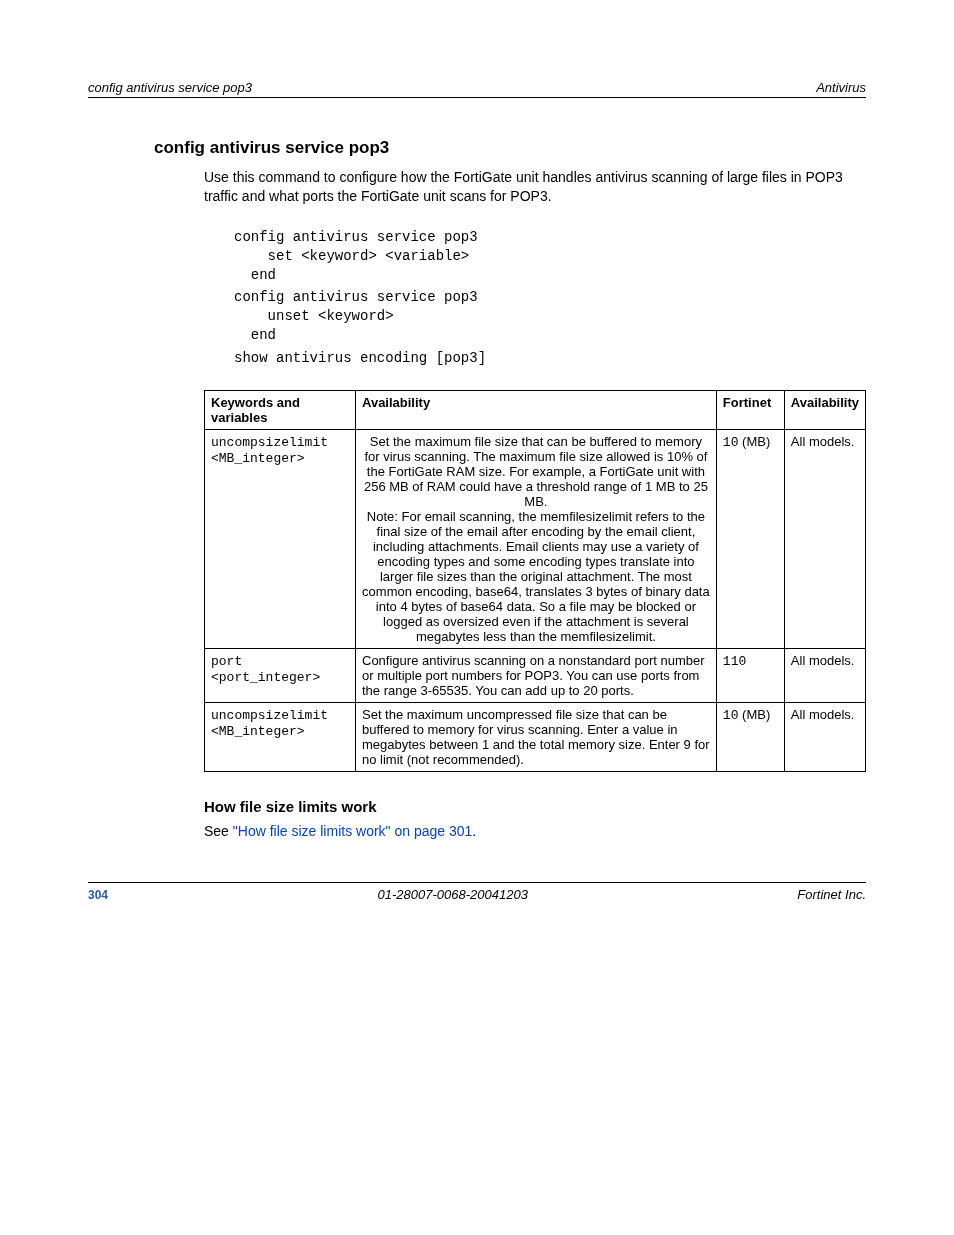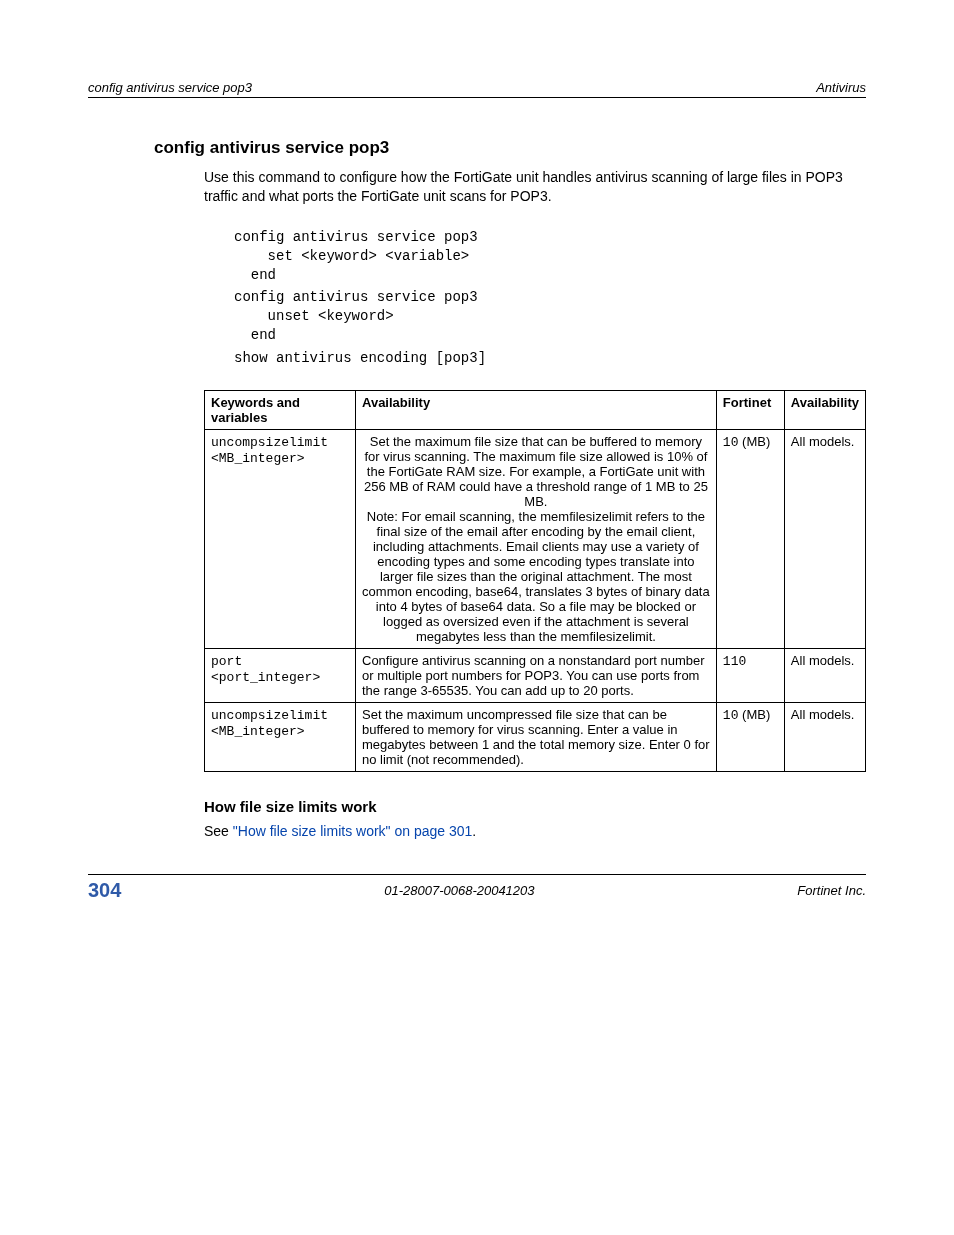--- a/index.html
+++ b/index.html
@@ -80,21 +80,21 @@
     border-top: 1px solid #000;
     display: flex;
     justify-content: space-between;
     align-items: center;
     padding-top: 4px;
     font-size: 13px;
   }
   .footer-page {
     color: #2F5AA8;
     font-weight: bold;
-    font-size: 20px;
+    font-size: 12px;
   }
   .footer-mid {
     font-style: italic;
   }
   .footer-right {
     font-style: italic;
   }
 </style>
 </head>
 <body>
@@ -153,21 +153,21 @@
           </td>
           <td>Configure antivirus scanning on a nonstandard port number or multiple port numbers for POP3. You can use ports from the range 3-65535. You can add up to 20 ports.</td>
           <td><span class="mono">110</span><span></span></td>
           <td>All models.</td>
         </tr>
         <tr>
           <td>
             <span class="mono">uncompsizelimit</span><br>
             <span class="mono">&lt;MB_integer&gt;</span>
           </td>
-          <td>Set the maximum uncompressed file size that can be buffered to memory for virus scanning. Enter a value in megabytes between 1 and the total memory size. Enter 0 for no limit (not recommended).</td>
+          <td>Set the maximum uncompressed file size that can be buffered to memory for virus scanning. Enter a value in megabytes between 1 and the total memory size. Enter 9 for no limit (not recommended).</td>
           <td><span class="mono">10</span><span> (MB)</span></td>
           <td>All models.</td>
         </tr>
       </tbody>
     </table>
 
     <h3 class="subhead" style="margin-top:26px;">How file size limits work</h3>
     <div>
       <span>See </span><span class="link">"How file size limits work" on page 301</span><span>.</span>
     </div>

